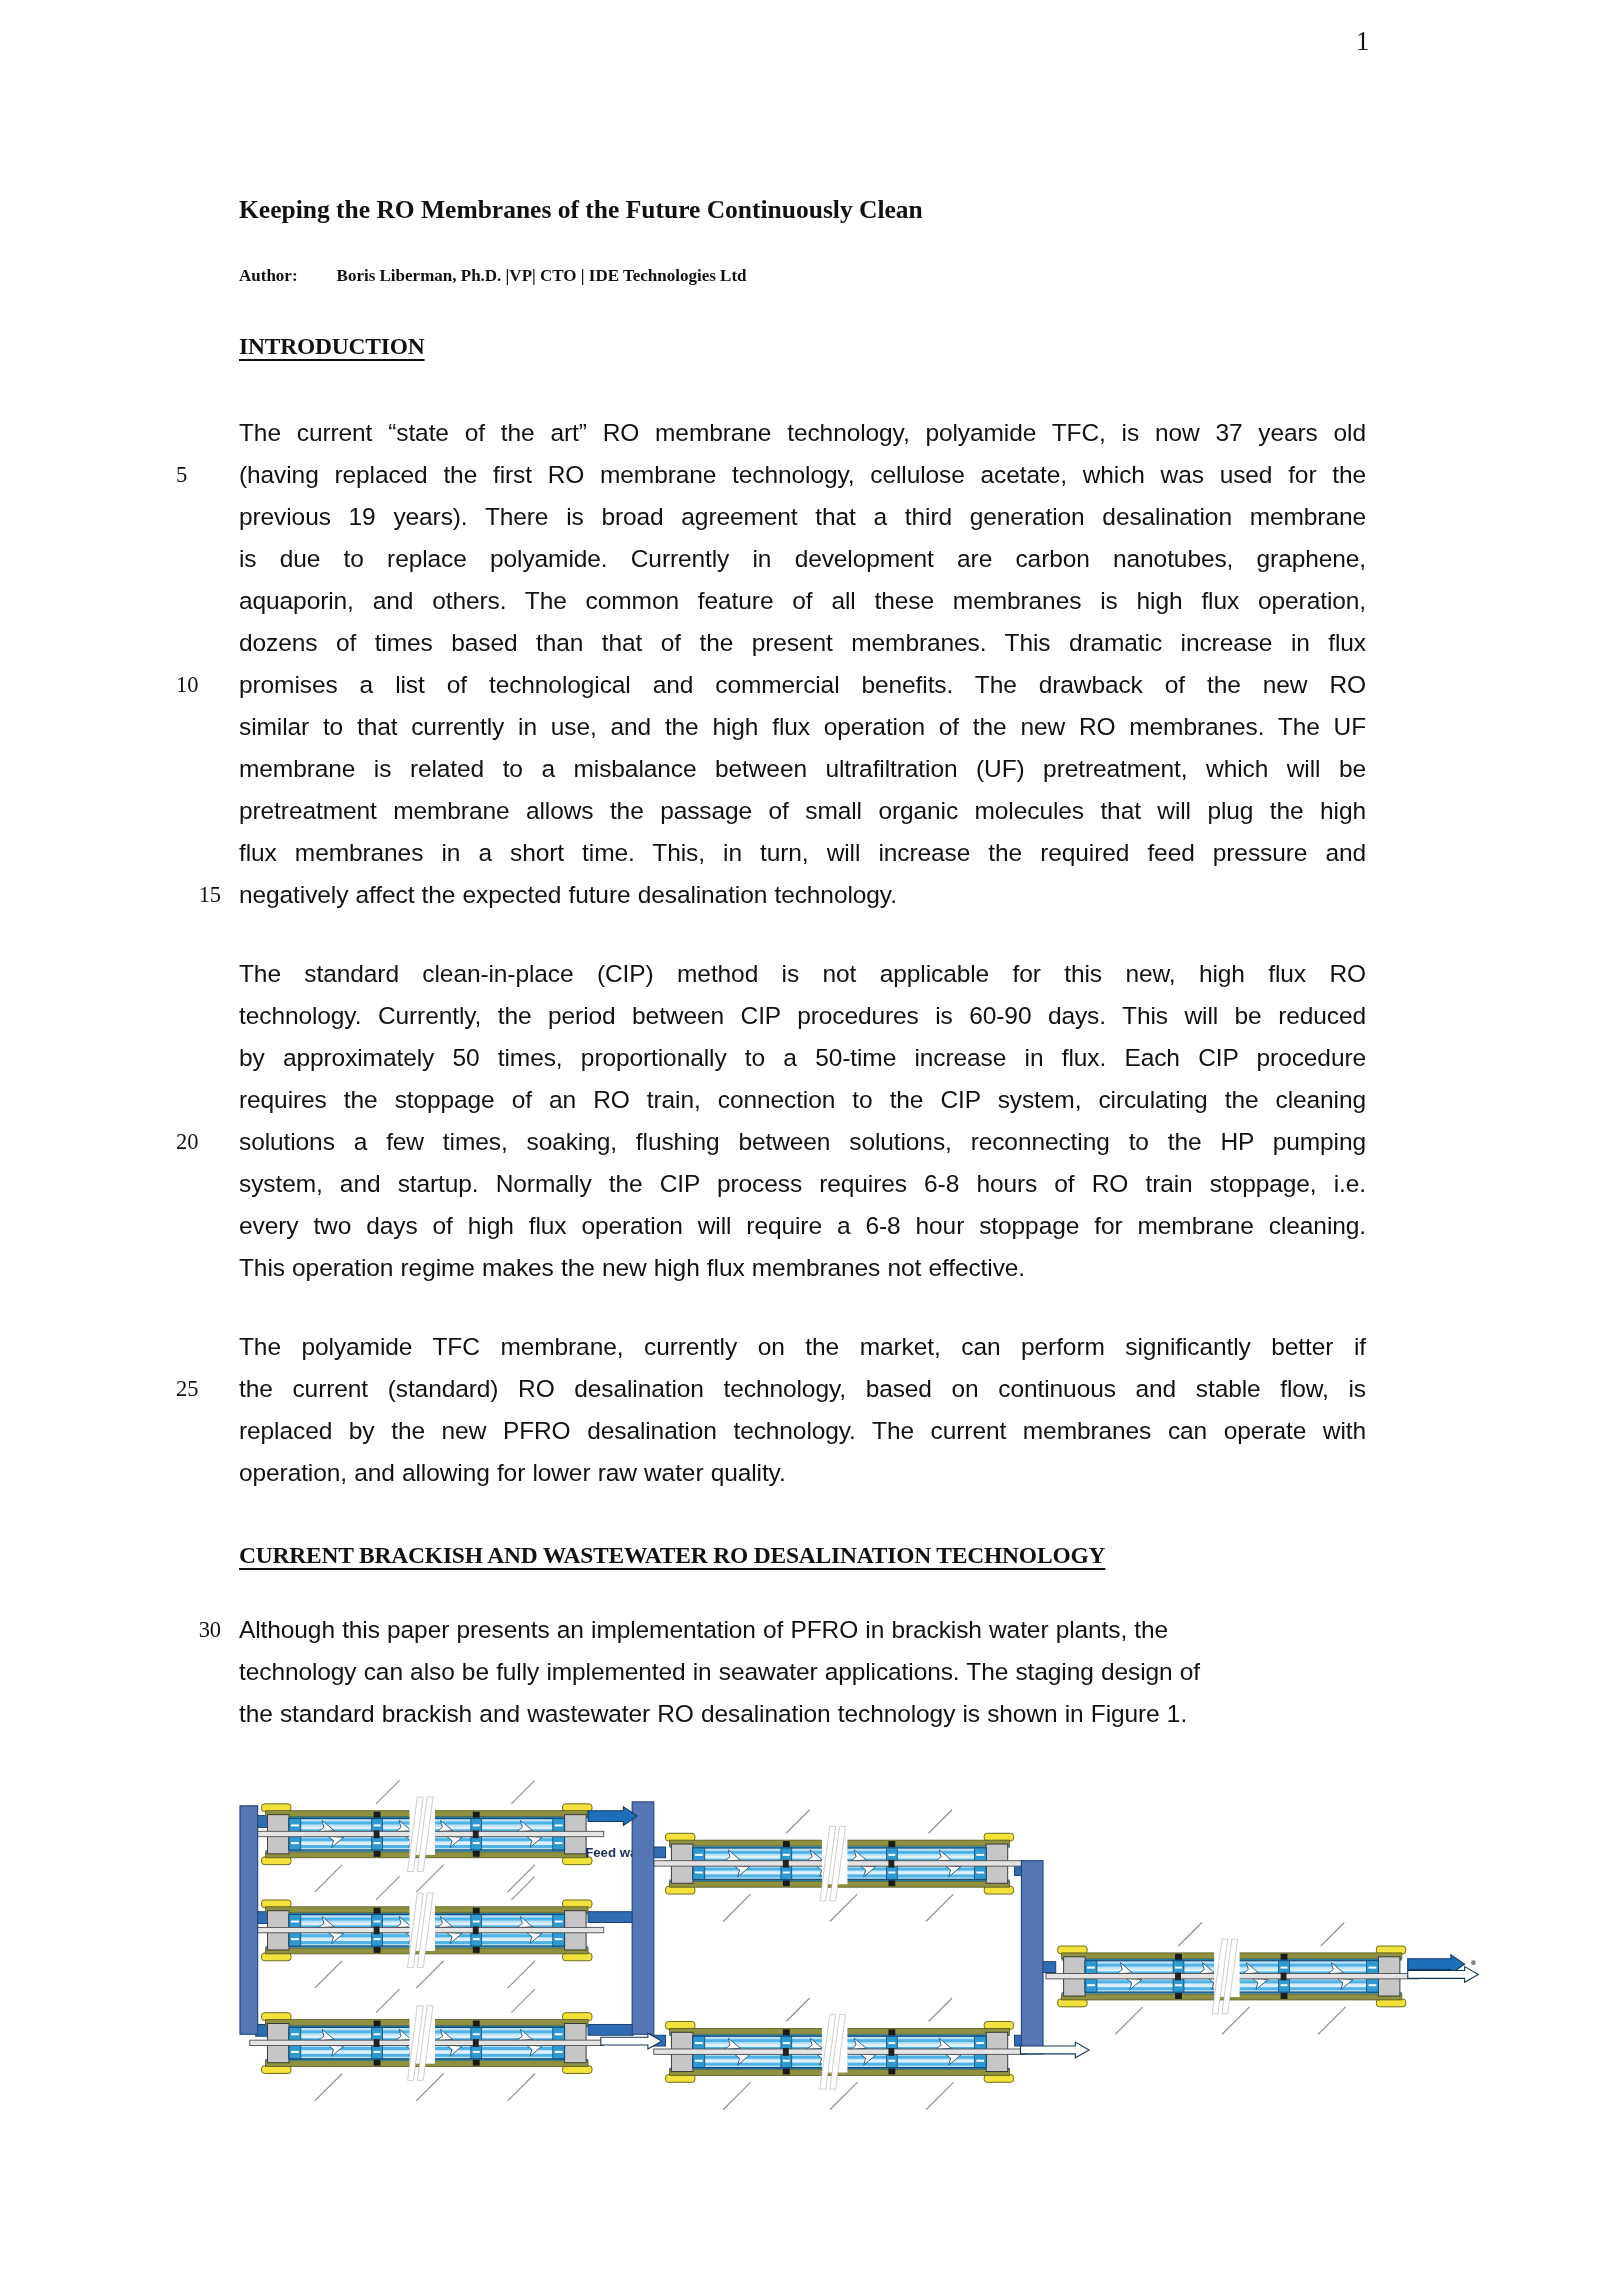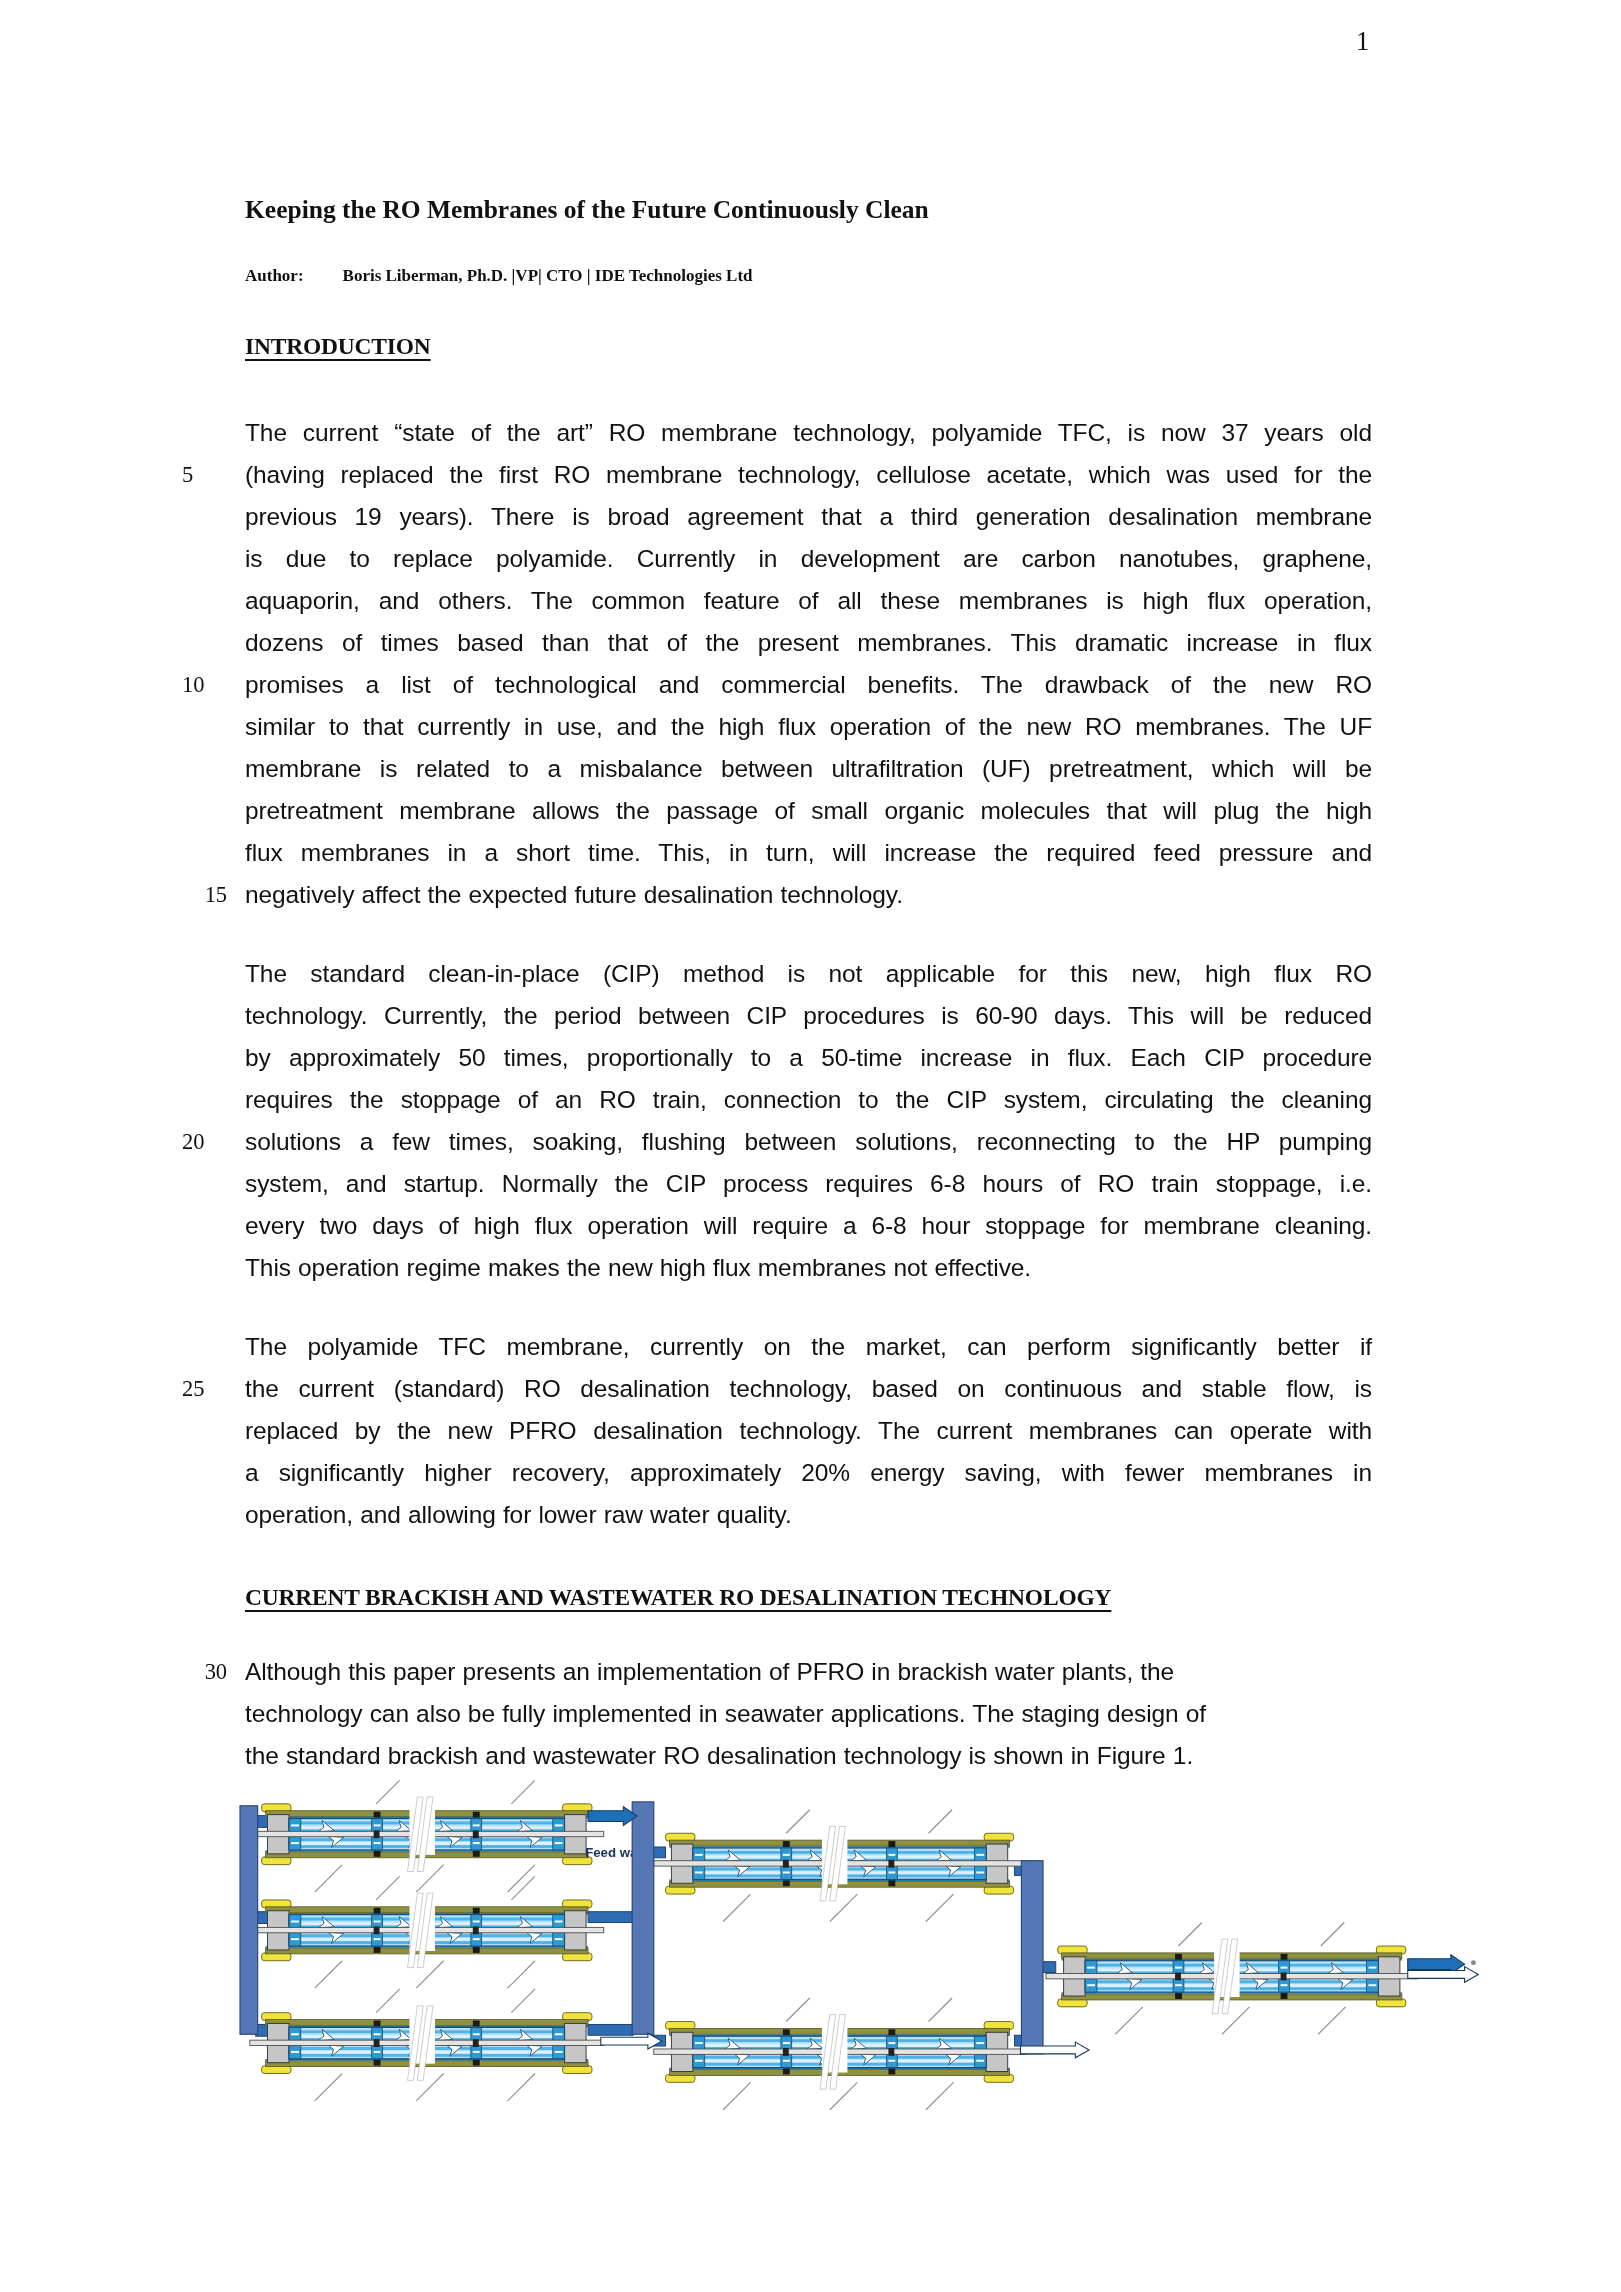--- a/index.html
+++ b/index.html
@@ -1,18 +1,18 @@
 <!DOCTYPE html>
 <html><head>
 <meta charset="utf-8">
 <style>
   html,body{margin:0;padding:0;background:#ffffff;}
   body{width:1621px;height:2293px;position:relative;font-family:"Liberation Sans",sans-serif;color:#111;}
   .pageno{position:absolute;top:25.5px;left:1356px;font-family:"Liberation Serif",serif;font-size:26.5px;}
-  .content{position:absolute;left:245px;top:194px;width:1127px;}
+  .content{position:absolute;left:239px;top:194px;width:1127px;}
   .title{font-family:"Liberation Serif",serif;font-weight:bold;font-size:25.5px;line-height:31px;margin:0 0 35px 0;}
   .author{font-family:"Liberation Serif",serif;font-weight:bold;font-size:17px;line-height:31px;margin:0 0 41px 0;}
   .author .gap{display:inline-block;width:39px;}
   .blocks .sect-h{font-family:Liberation Serif, serif;font-weight:bold;font-size:23.5px;line-height:29px;
     text-decoration:underline;text-decoration-thickness:2px;text-underline-offset:4.9px;
     margin:47px 0 39px 0;letter-spacing:-0.2px;}
   .blocks .sect-h:first-child{margin-top:0;margin-bottom:51px;}
   .para{margin:37px 0 0 0;}
   .blocks .sect-h:first-child + .para{margin-top:0;}
   .line{position:relative;font-size:24.5px;line-height:42px;letter-spacing:-0.1px;word-spacing:0.5px;white-space:normal;}
@@ -53,21 +53,20 @@
         <div class="line j">requires the stoppage of an RO train, connection to the CIP system, circulating the cleaning</div>
         <div class="line j"><span class="lnum">20</span>solutions a few times, soaking, flushing between solutions, reconnecting to the HP pumping</div>
         <div class="line j">system, and startup.  Normally the CIP process requires 6-8 hours of RO train stoppage, i.e.</div>
         <div class="line j">every two days of high flux operation will require a 6-8 hour stoppage for membrane cleaning.</div>
         <div class="line">This operation regime makes the new high flux membranes not effective.</div>
       </div>
       <div class="para">
         <div class="line j">The polyamide TFC membrane, currently on the market, can perform significantly  better if</div>
         <div class="line j"><span class="lnum">25</span>the current (standard) RO desalination technology, based on continuous and stable flow, is</div>
         <div class="line j">replaced by the new PFRO desalination technology.  The current membranes can operate with</div>
-        <div class="line j">a significantly higher recovery, approximately 20% energy saving, with fewer membranes in</div>
         <div class="line">operation, and allowing for lower raw water quality.</div>
       </div>
       <div class="sect-h">CURRENT BRACKISH AND WASTEWATER RO DESALINATION TECHNOLOGY</div>
       <div class="para">
         <div class="line"><span class="lnum">30</span>Although this paper presents an implementation of PFRO in brackish water plants, the</div>
         <div class="line">technology can also be fully implemented in seawater applications.  The staging design of</div>
         <div class="line">the standard brackish and wastewater RO desalination technology is shown in Figure 1.</div>
       </div>
     </div>
 </div>

